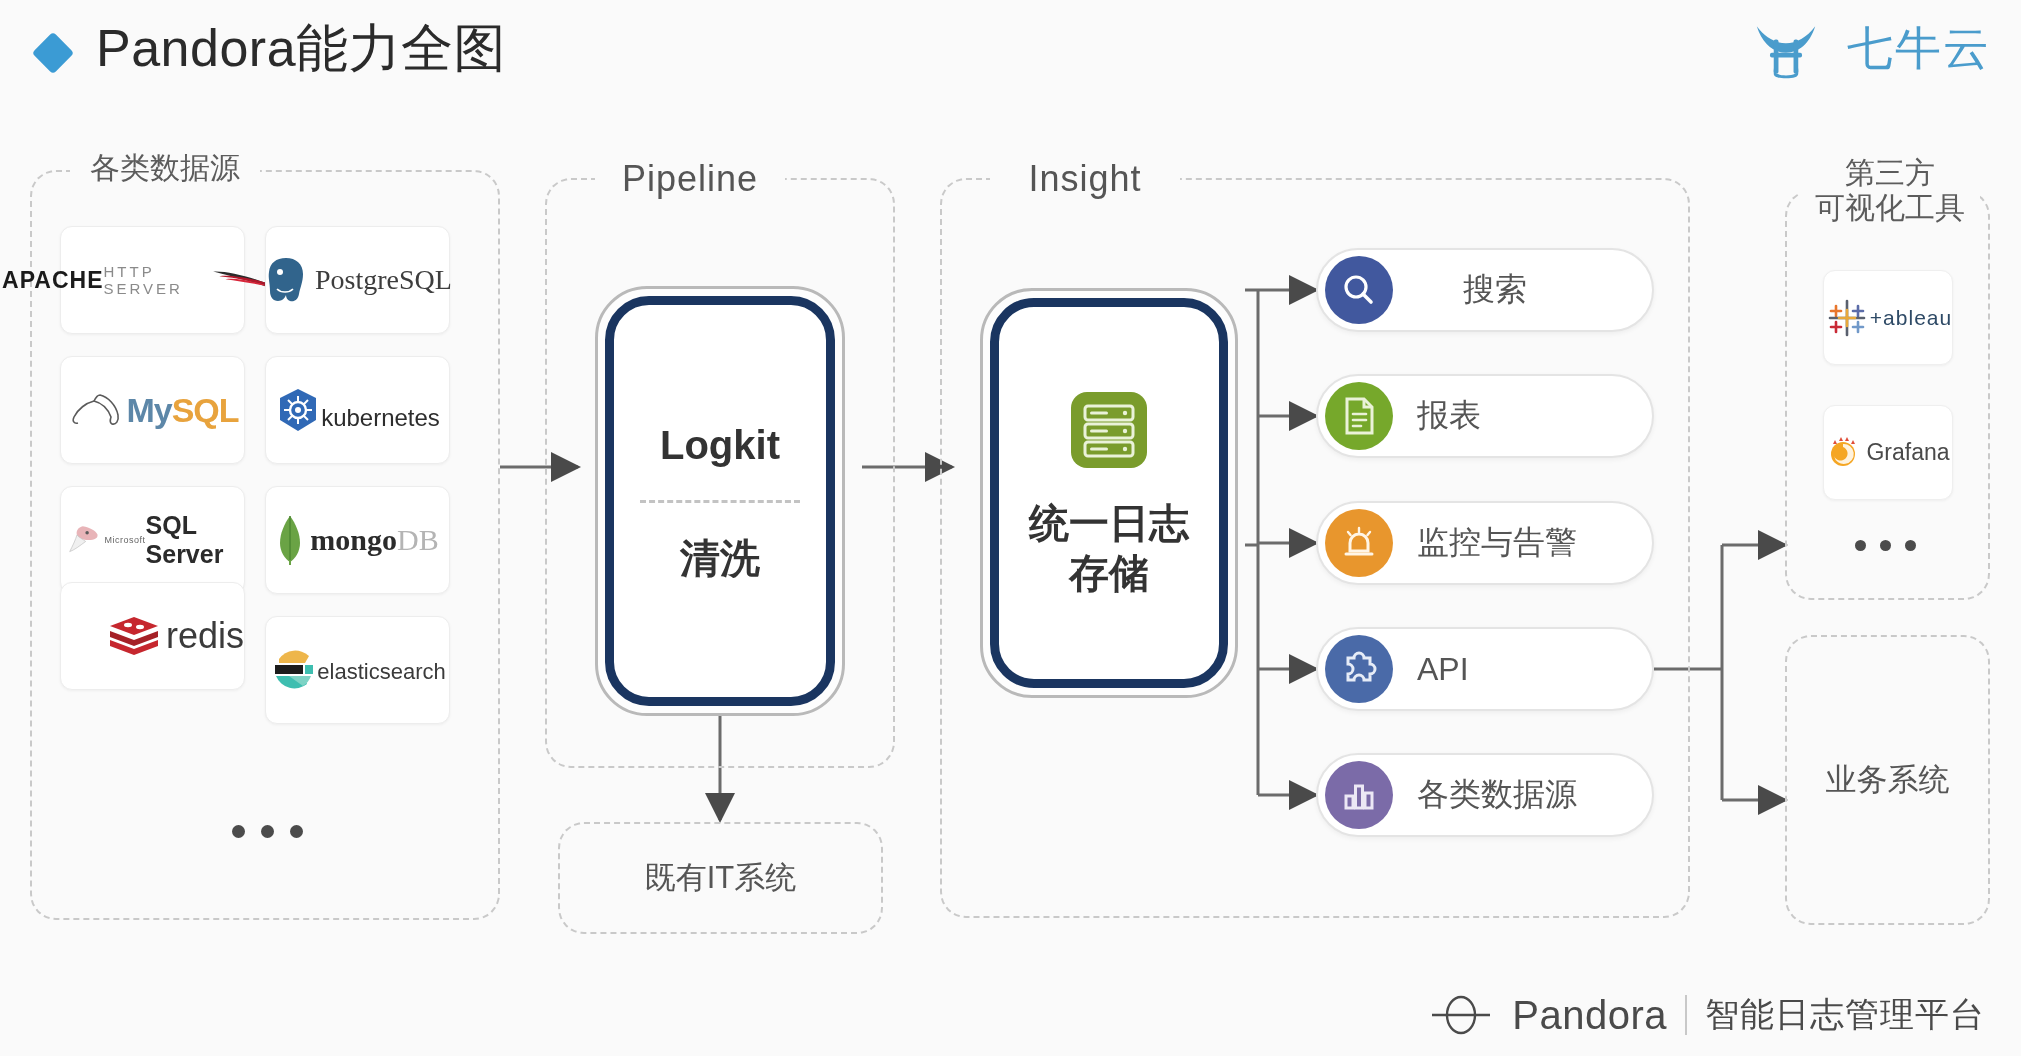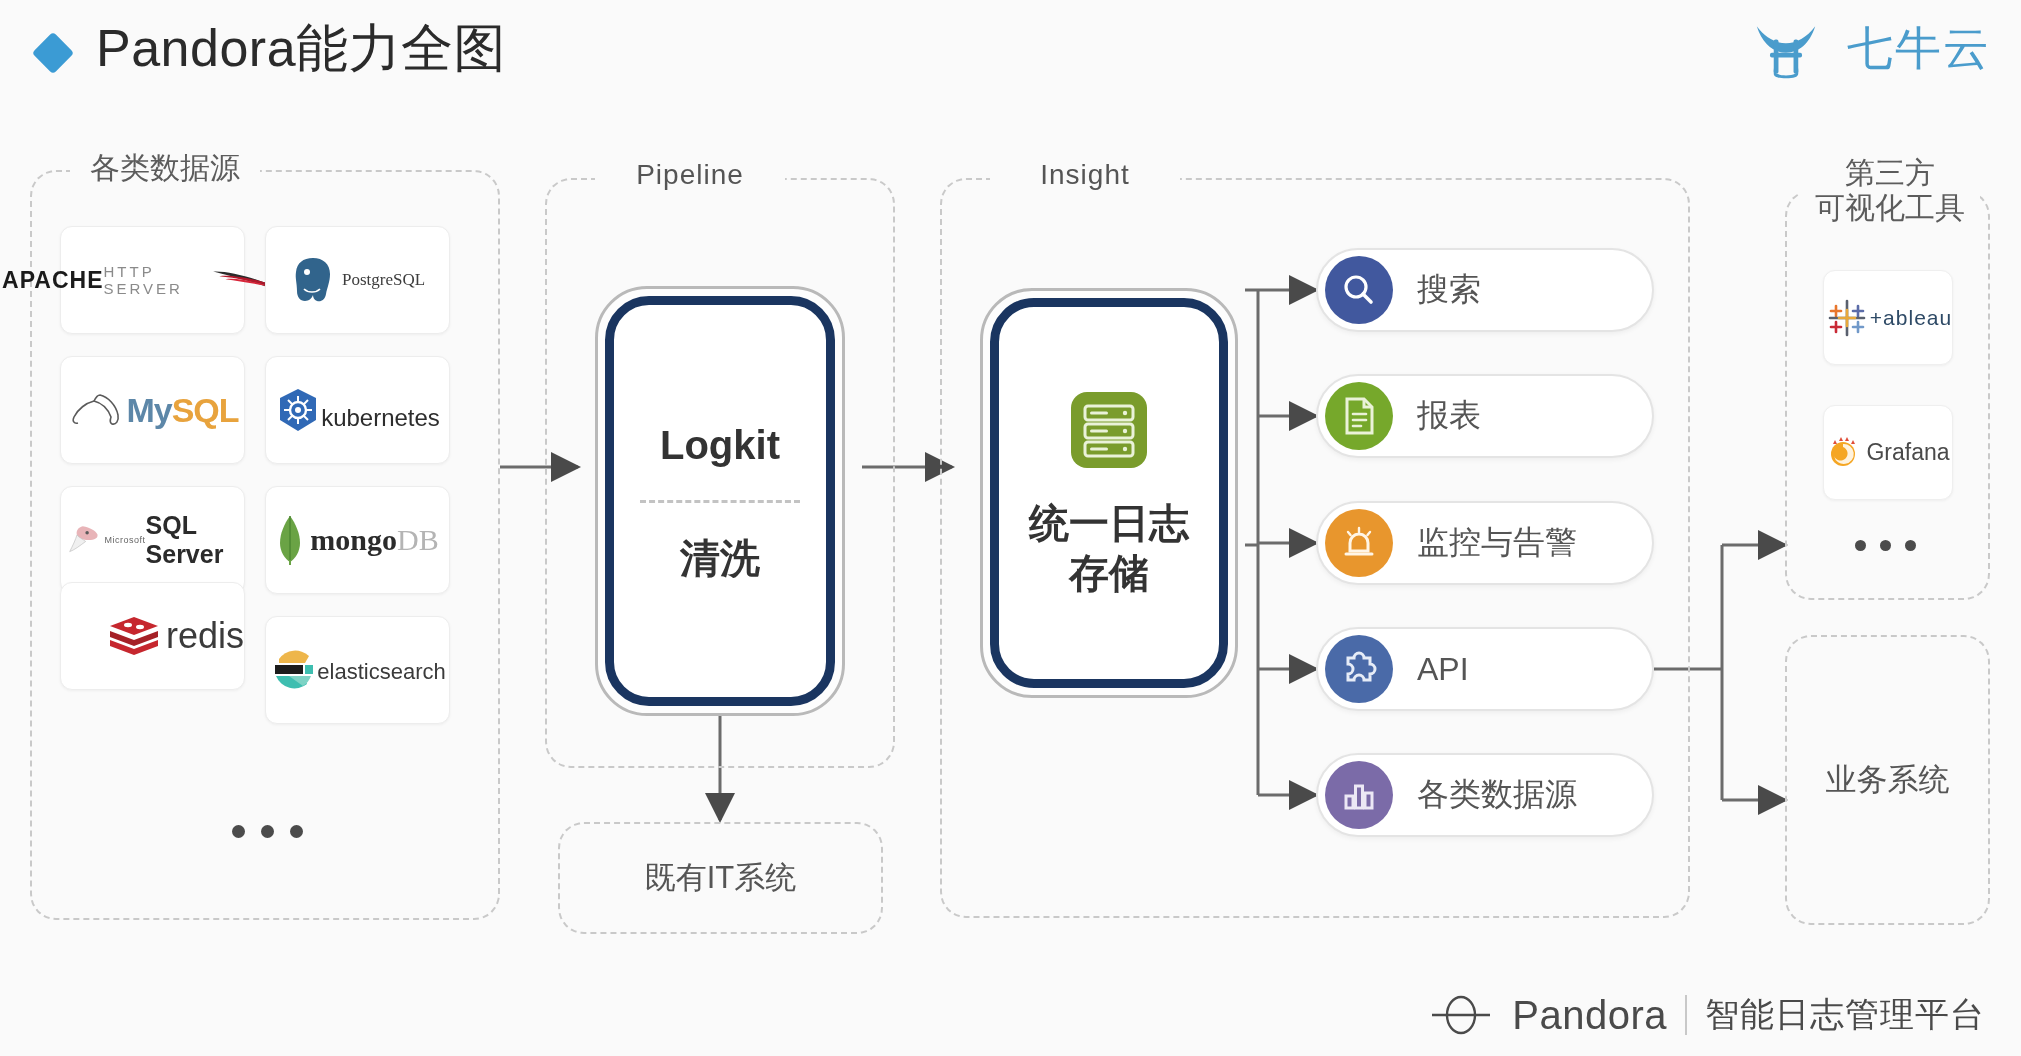--- a/index.html
+++ b/index.html
@@ -38,21 +38,21 @@
   .group-label {
     position:absolute;
     background:#fafafa;
     padding:0 14px;
     font-size:30px;
     color:#5c5c5c;
     white-space:nowrap;
     text-align:center;
     line-height:1.18;
   }
-  .group-label.en { font-size:28px; letter-spacing:1px; color:#555; }
+  .group-label.en { font-size:36px; letter-spacing:1px; color:#555; }
 
   
   .src-card {
     position:absolute;
     background:#fff;
     border:1px solid #ededed;
     border-radius:12px;
     box-shadow:0 1px 3px rgba(0,0,0,0.05);
     display:flex; align-items:center; justify-content:center;
   }
@@ -192,21 +192,21 @@
   </div>
 </div>
 
 <div class="src-card" style="left:265px; top:226px; width:185px; height:108px;">
   <div class="lg">
     <svg width="46" height="50" viewBox="0 0 46 50">
       <path d="M23,3 C33,3 40,9 40,19 C40,27 37,33 36,39 C35,45 31,47 27,46 C24,45 23,42 23,40 C22,43 19,46 15,46 C10,46 7,42 7,36 C7,28 5,23 6,17 C7,8 13,3 23,3 Z" fill="#31648c"></path>
       <circle cx="17" cy="17" r="3" fill="#fff"></circle>
       <path d="M14,34 C18,38 26,38 30,34" stroke="#fff" stroke-width="1.6" fill="none"></path>
     </svg>
-    <span style="font-size:17px; color:#3d3d3d; font-family:'Liberation Serif',serif;">PostgreSQL</span>
+    <span style="font-size:28px; color:#3d3d3d; font-family:'Liberation Serif',serif;">PostgreSQL</span>
   </div>
 </div>
 
 <div class="src-card" style="left:60px; top:356px; width:185px; height:108px;">
   <div class="lg-stack">
     <svg width="60" height="34" viewBox="0 0 60 34">
       <path d="M34,2 C42,4 50,12 52,22 C53,28 50,32 46,31 C44,30 44,27 45,24 C42,16 36,10 28,8 C30,4 32,2 34,2 Z" fill="#fff" stroke="#5a5a5a" stroke-width="1.6"></path>
       <path d="M28,8 C20,10 12,16 8,24 C6,28 8,31 12,30" fill="none" stroke="#5a5a5a" stroke-width="1.6"></path>
     </svg>
     <span style="font-size:34px; font-weight:700; letter-spacing:-1px;"><span style="color:#5d87a8;">My</span><span style="color:#e8a33d;">SQL</span></span>
@@ -323,21 +323,21 @@
         <rect x="23" y="23.5" width="18" height="3" rx="1.5"></rect>
         <rect x="23" y="41.5" width="18" height="3" rx="1.5"></rect>
         <rect x="23" y="59.5" width="18" height="3" rx="1.5"></rect>
       </g>
     </svg>
     <div class="core-txt">统一日志</div>
     <div class="core-txt">存储</div>
   </div>
 </div>
 
-<div class="pill" style="left:1316px; top:248px; width:338px;">
+<div class="pill" style="left:1316px; top:248px; width:338px;gap:46px;">
   <div class="pill-icon" style="background:#41589e;">
     <svg width="38" height="38" viewBox="0 0 38 38">
       <circle cx="16" cy="16" r="10" fill="none" stroke="#fff" stroke-width="3.2"></circle>
       <line x1="23" y1="23" x2="31" y2="31" stroke="#fff" stroke-width="3.6" stroke-linecap="round"></line>
     </svg>
   </div>
   <span class="pill-label">搜索</span>
 </div>
 
 <div class="pill" style="left:1316px; top:374px; width:338px;">

